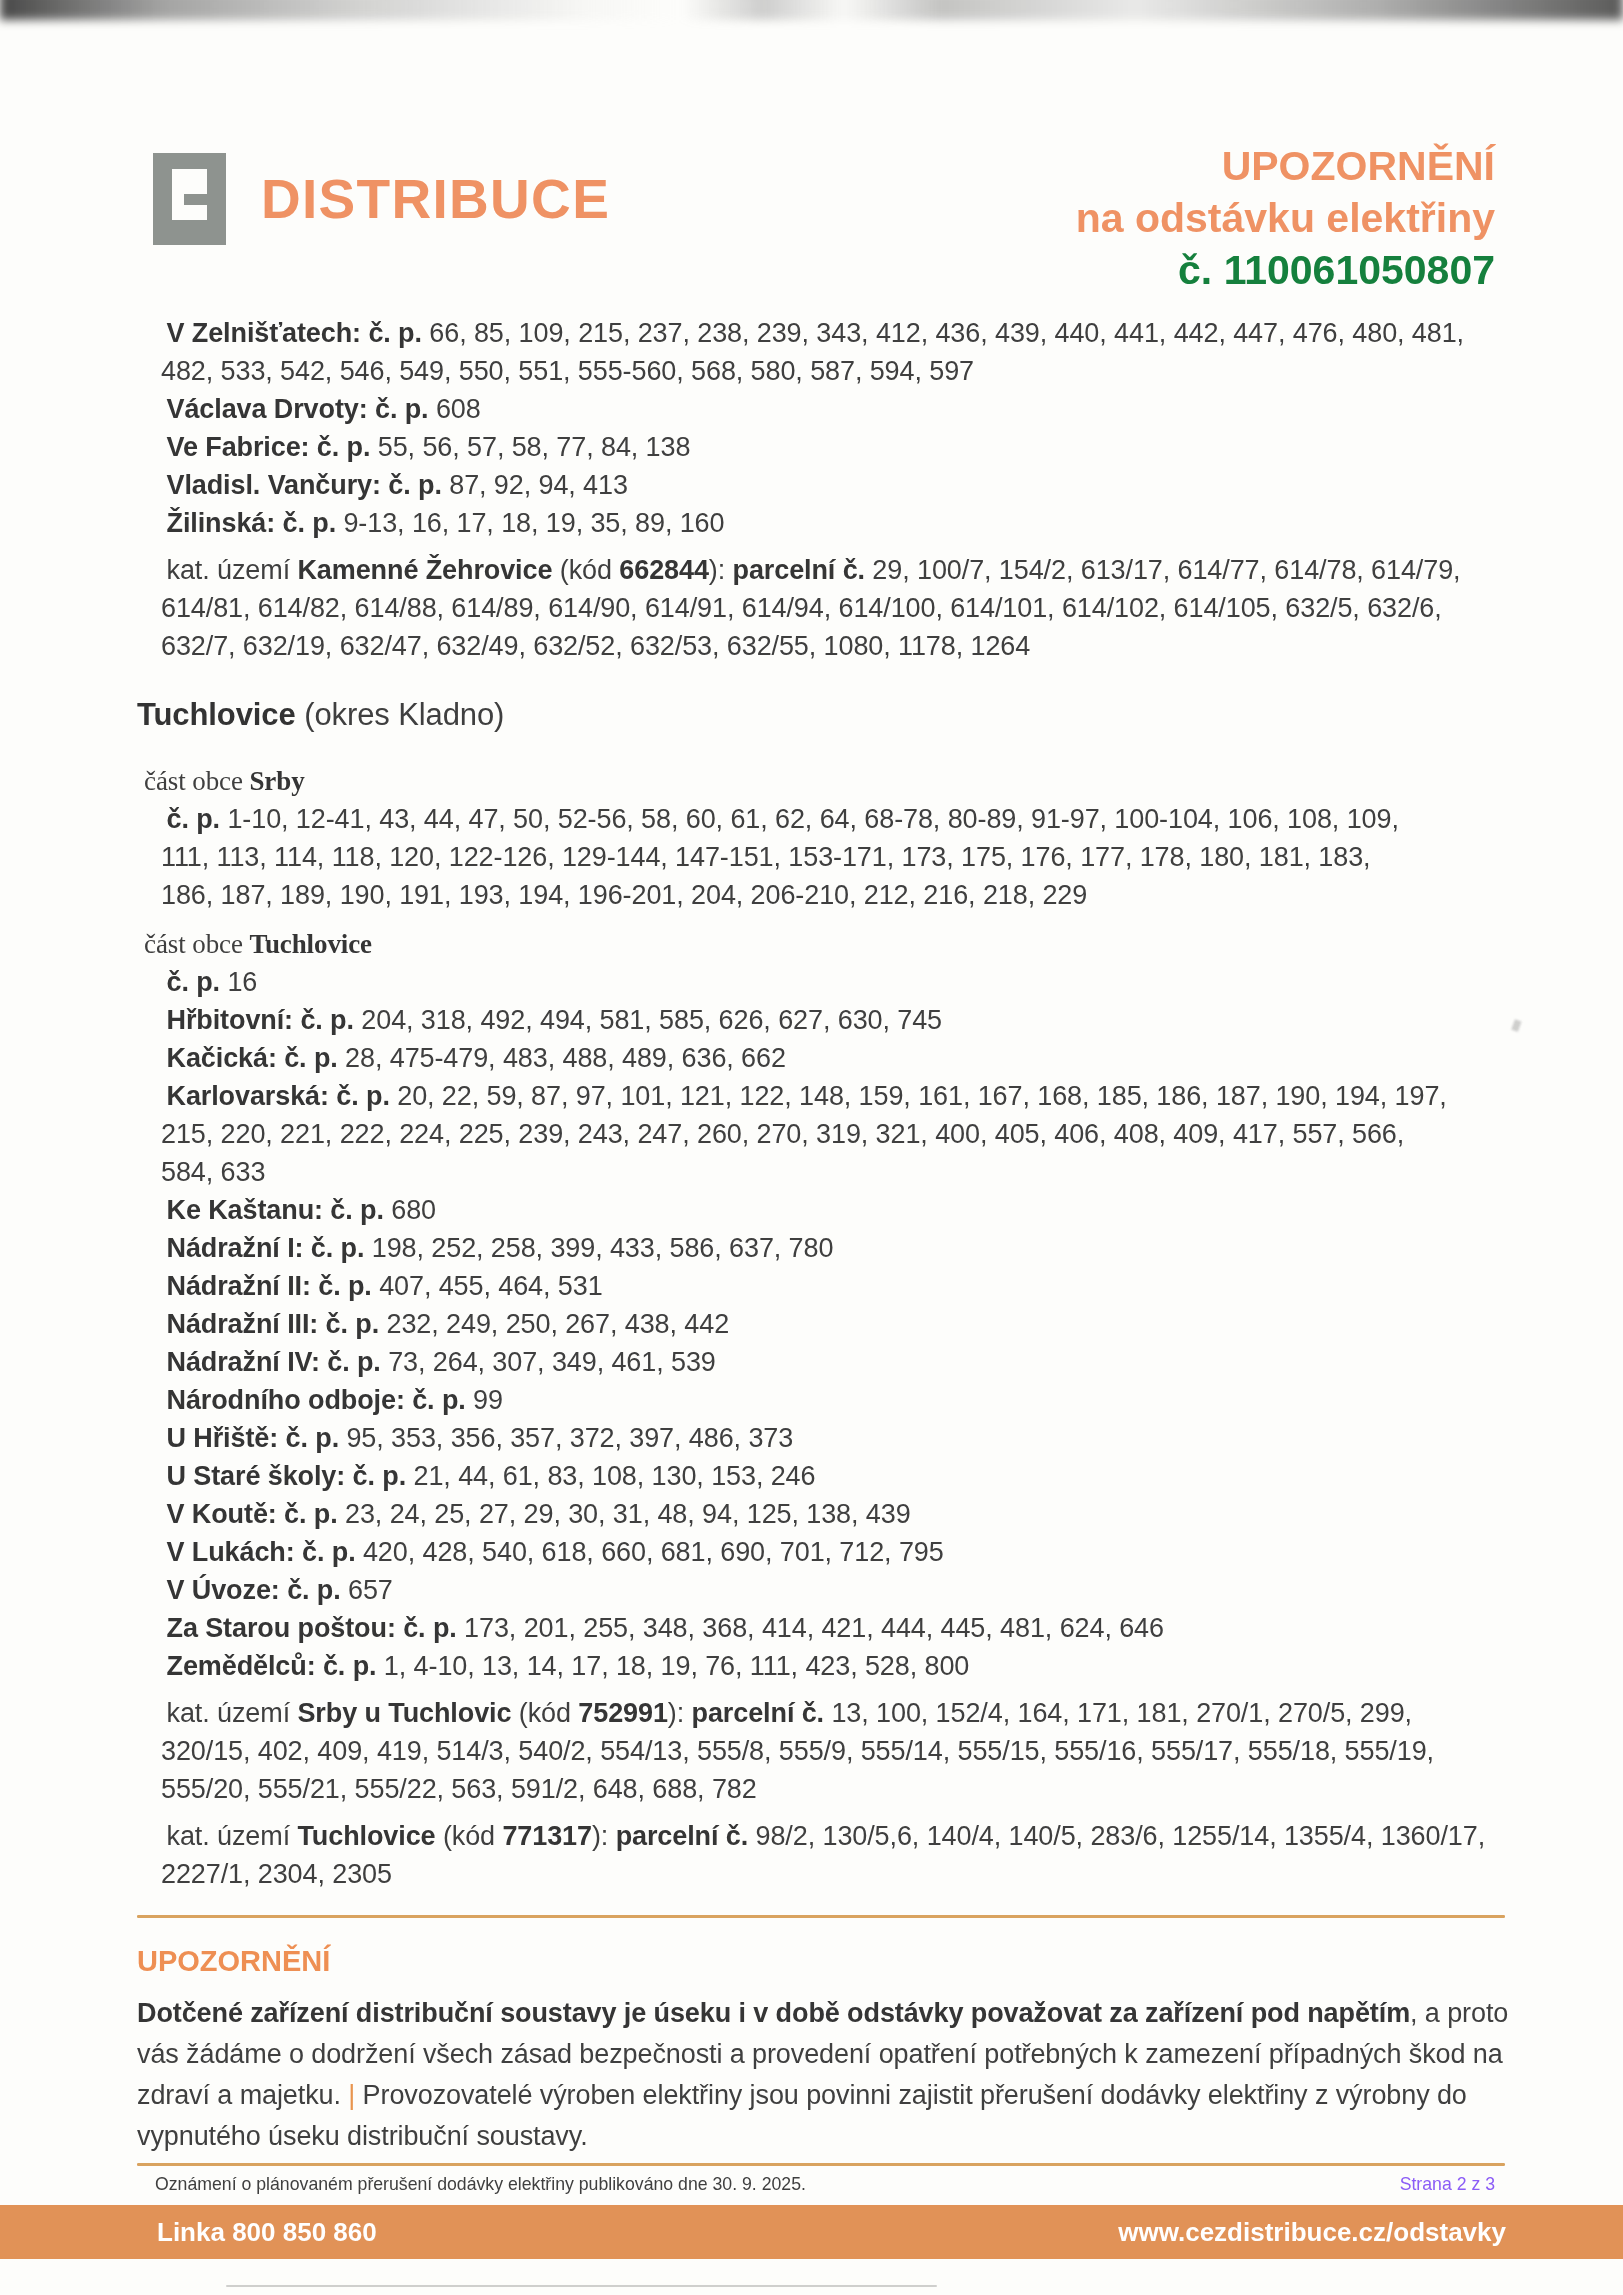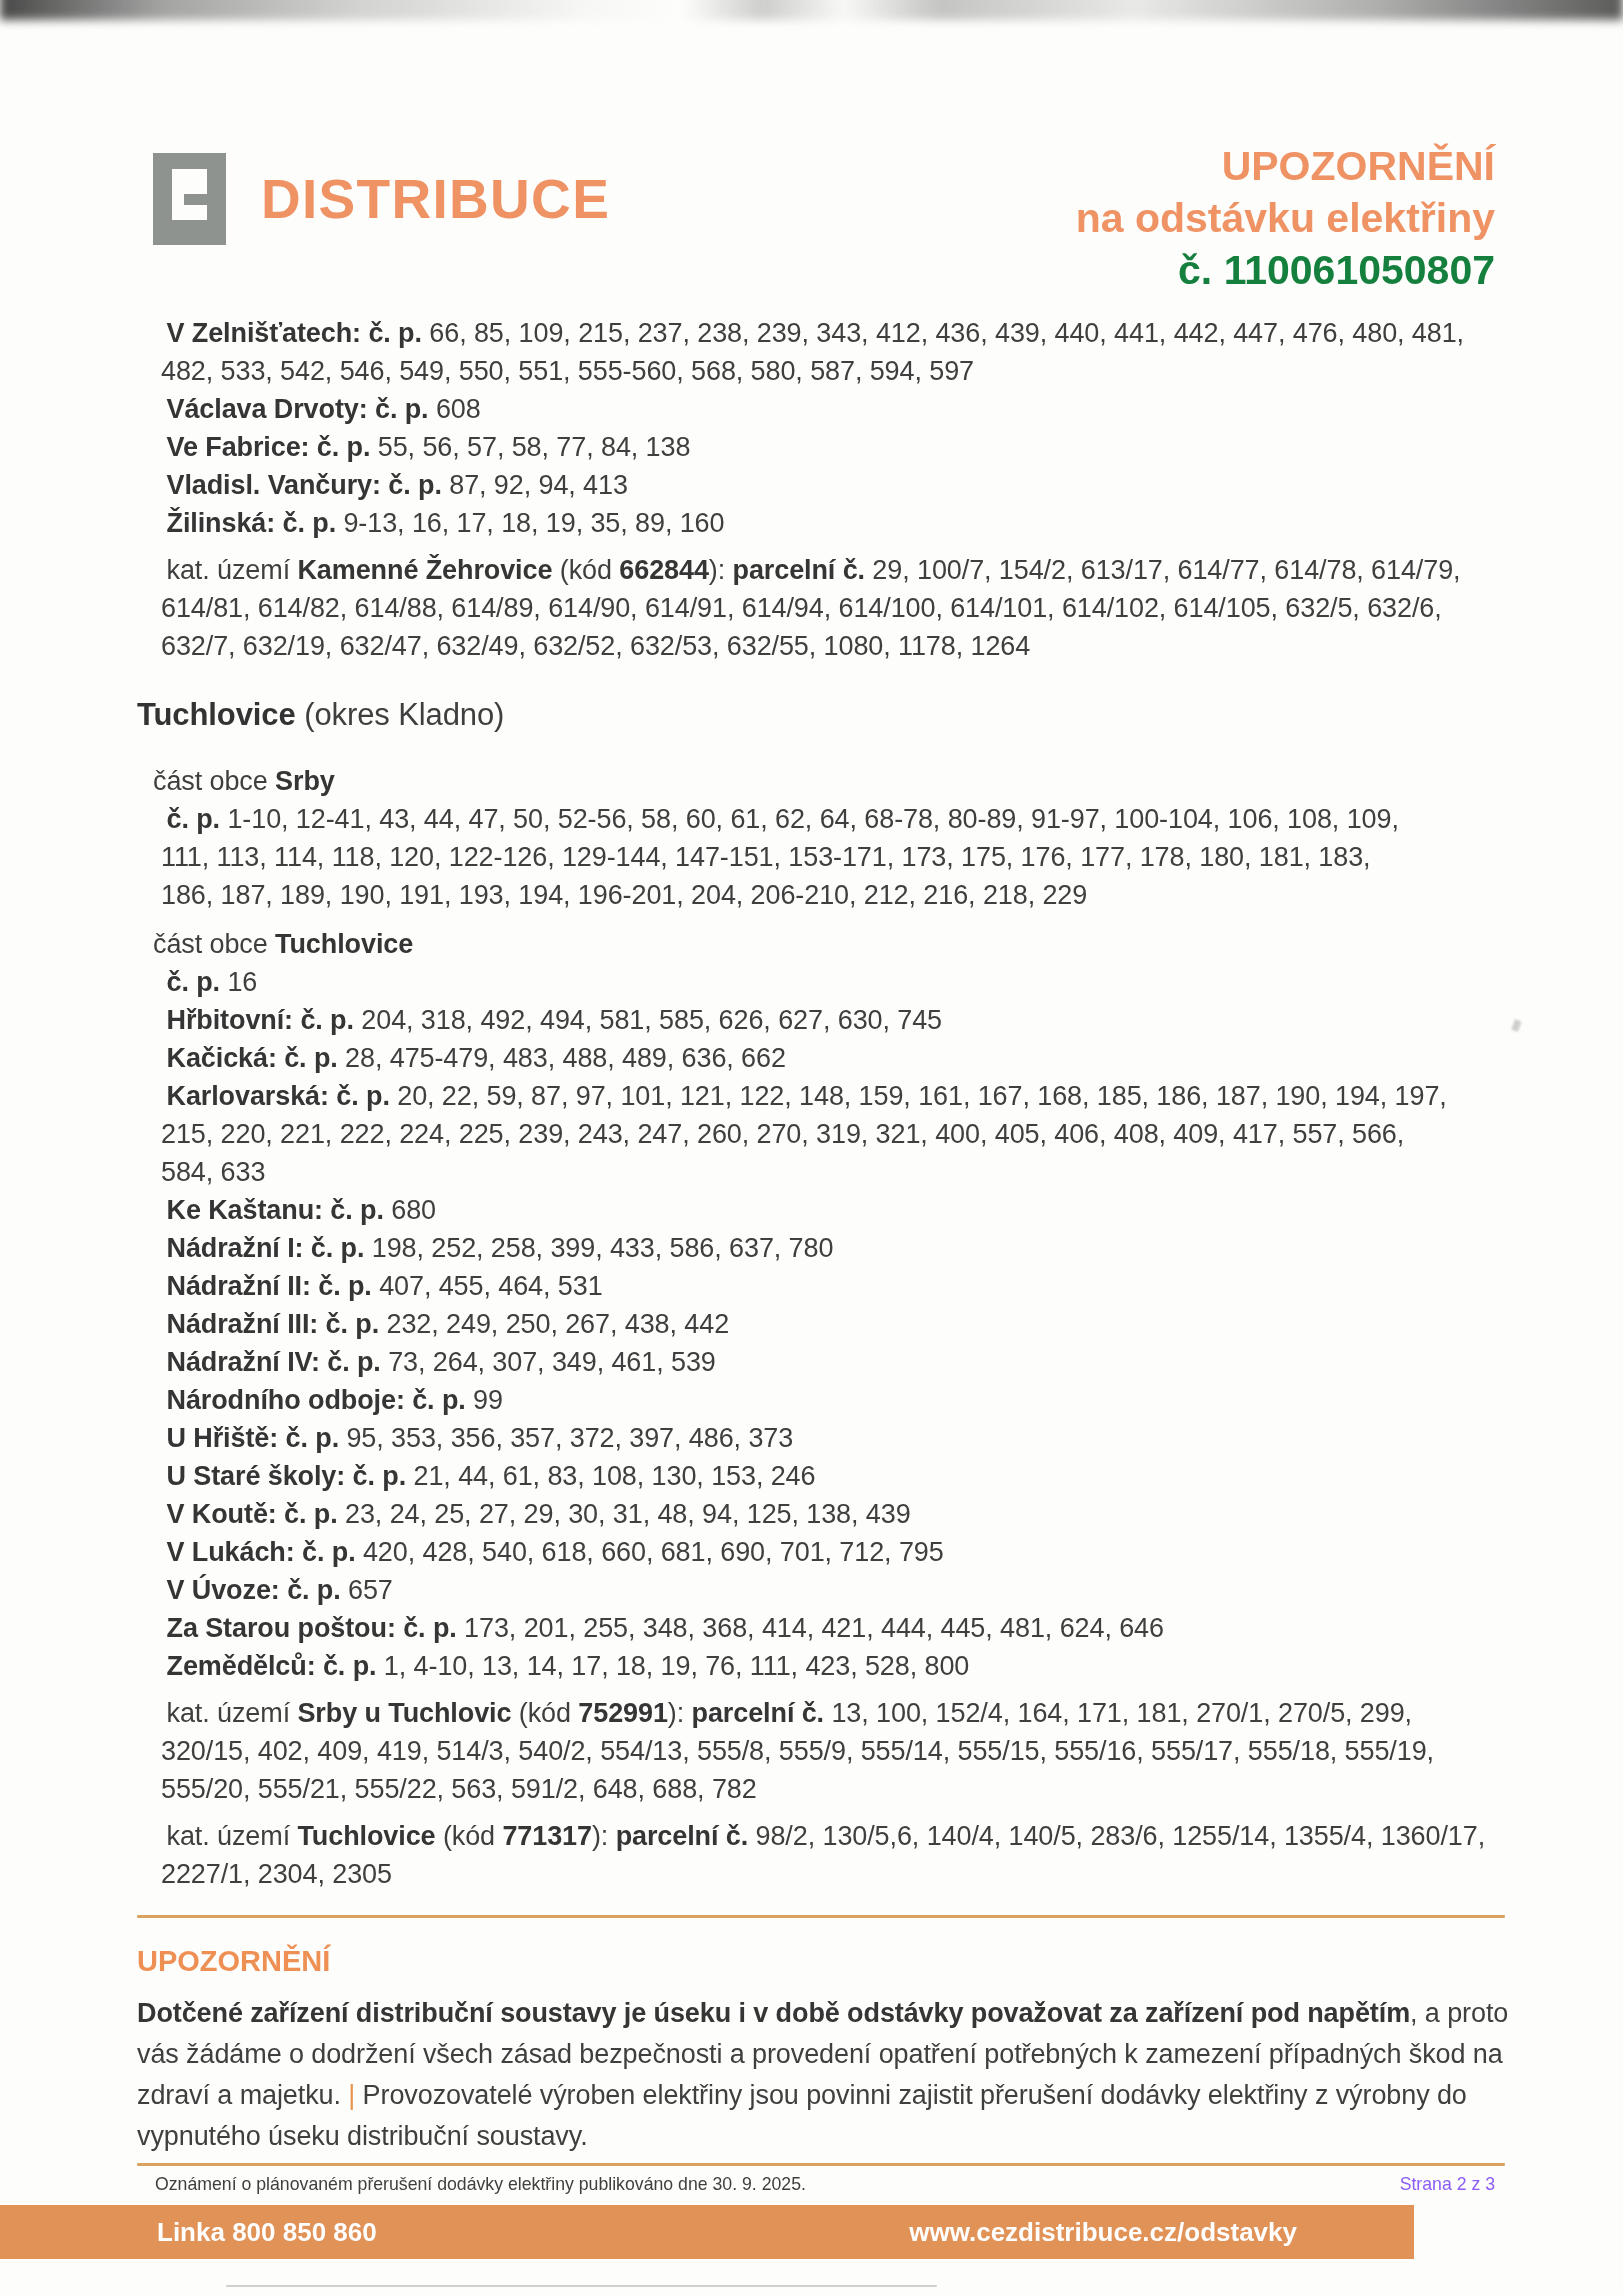--- a/index.html
+++ b/index.html
@@ -39,37 +39,37 @@
   .notice-header .h-line{font-size:41px; font-weight:bold; line-height:52px; color:#ef9264;}
   .notice-header .h-number{color:#15803d;}
 
   
   .content{position:absolute; left:137px; top:314px; width:1371px;}
   .line{font-size:27px; line-height:38px; white-space:nowrap; letter-spacing:-0.1px;}
   .line .b{font-weight:bold; color:#353535;}
   .line .accent{color:#e8954f;}
   .street,.kat,.cp{margin-left:29.5px;}
   .street-cont,.kat-cont,.cp-cont{margin-left:24px;}
-  .part{margin-left:16px; margin-top:10.5px;}
+  .part{margin-left:7px; margin-top:10.5px;font-family:Liberation Serif, serif;}
   .gap-sm{margin-top:9.2px;}
   .heading{margin-left:0; margin-top:30px; margin-bottom:28px; font-size:31px; line-height:39px;}
   .heading .b{color:#333;}
 
   .divider{height:2.6px; background:#d9a35f; border-radius:1.3px;}
   .divider-1{margin-top:22px; width:1368px;}
   .warning-title{margin-top:26px; font-size:29px; font-weight:bold; line-height:35px; color:#ee8f53;}
   .warning-lines{margin-top:14.4px;}
   .warning-lines .line{line-height:41px;}
 
   
   .divider-2{position:absolute; left:137px; top:2163px; width:1368px;}
   .footer-note{position:absolute; left:155px; top:2174px; font-size:17.7px; color:#3f3f3f;}
   .footer-page{position:absolute; right:128px; top:2174px; font-size:17.7px; color:#8b5cf6;}
   .footer-bar{
-    position:absolute; left:0; top:2205px; width:1414px; height:54px;
+    position:absolute; left:0; top:2205px; width:1623px; height:54px;
     background:#e19257; color:#fff; font-size:26px; font-weight:bold;
     display:flex; align-items:center; justify-content:space-between;
     padding:0 117px 0 157px; box-sizing:border-box;
   }
 </style>
 </head>
 <body>
 
 <div class="page">
 

